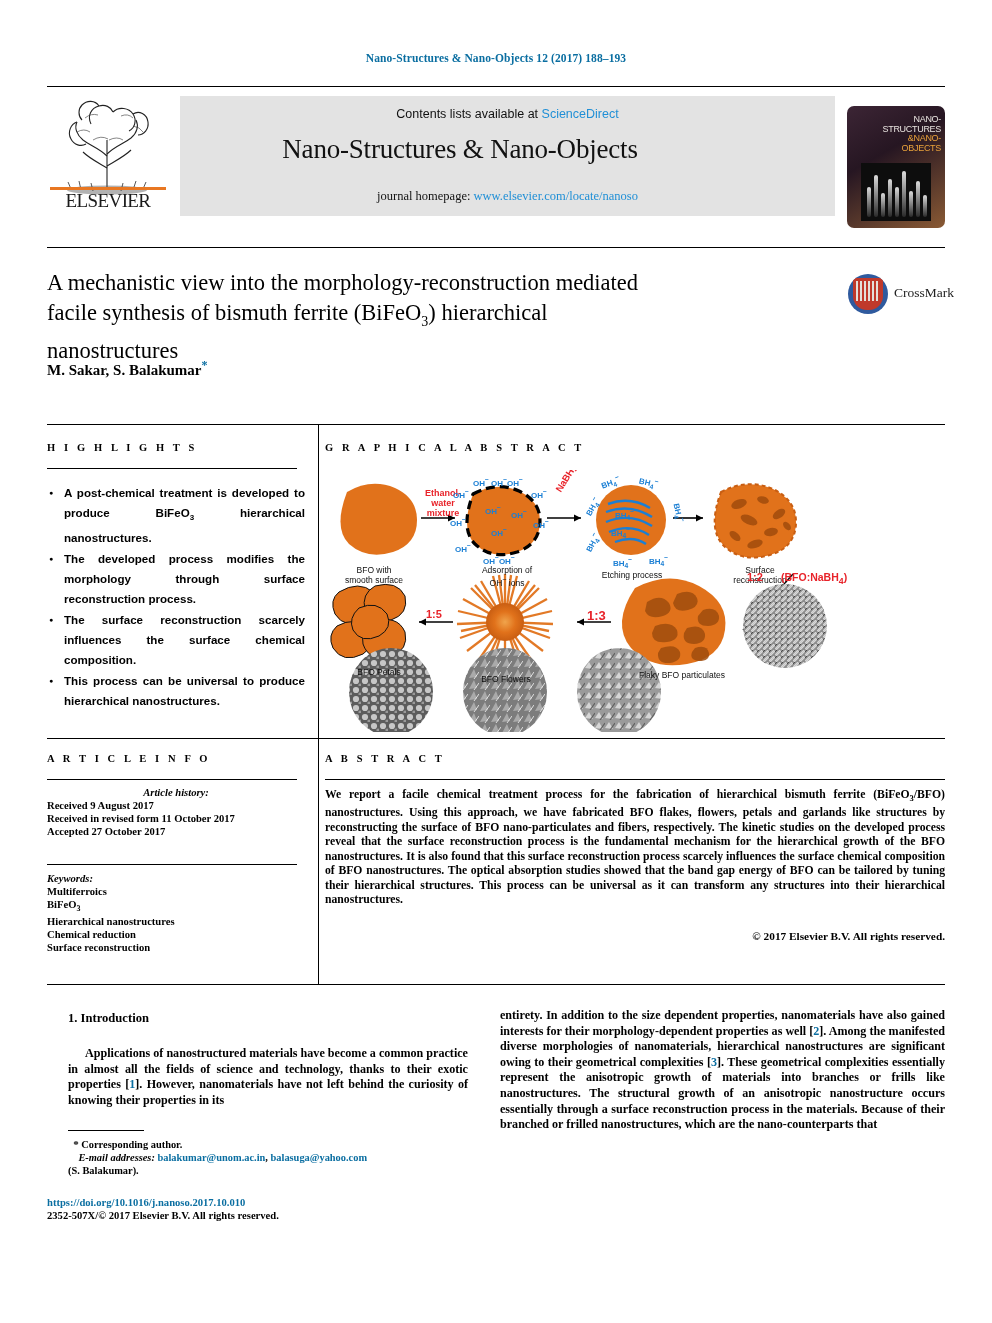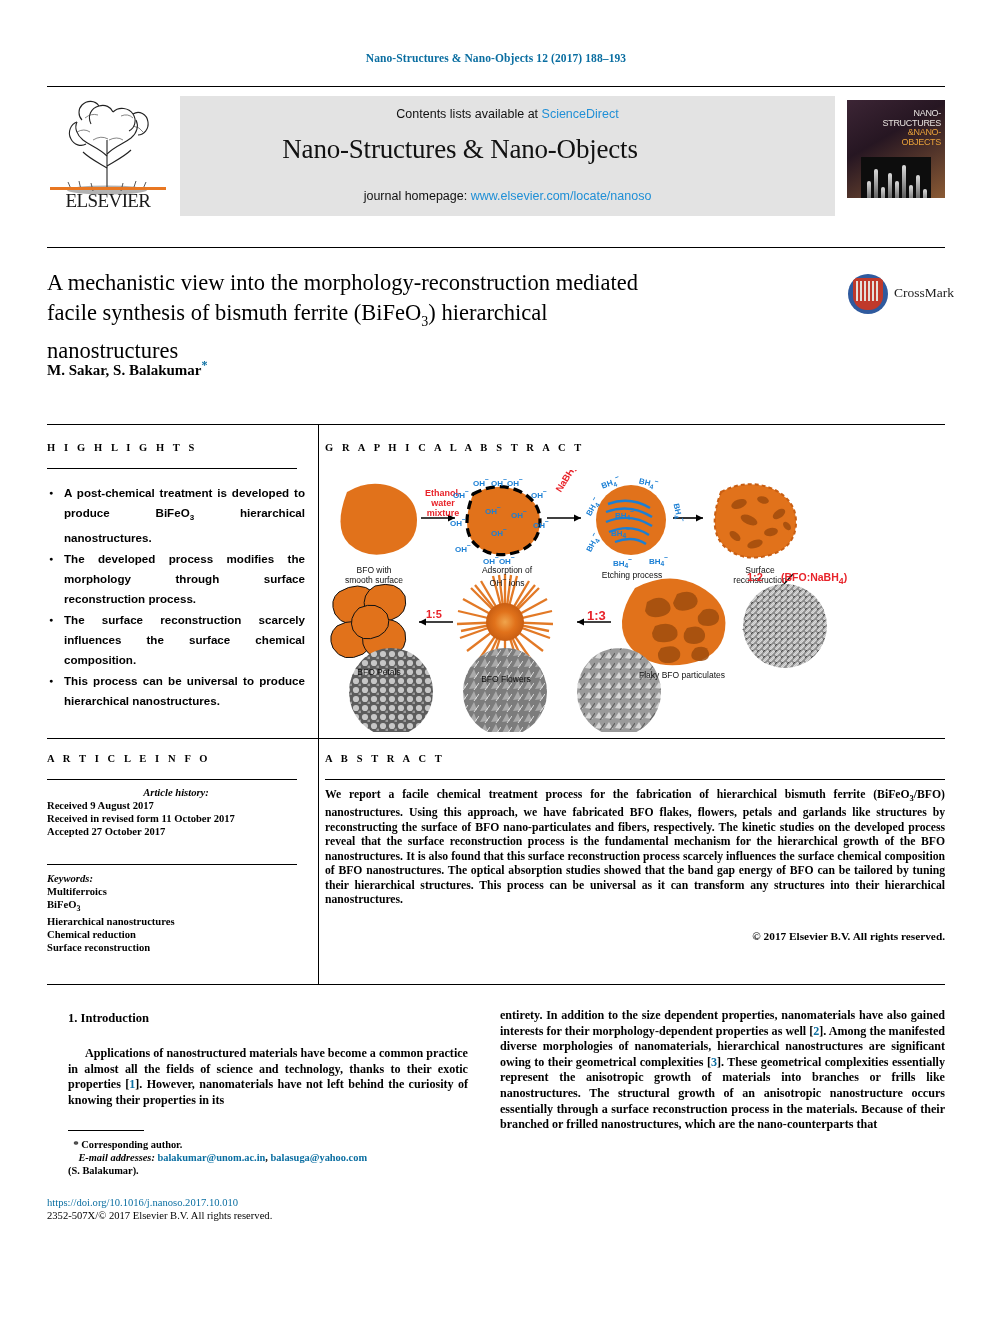--- a/index.html
+++ b/index.html
@@ -12,23 +12,23 @@
   
   .masthead{position:absolute;left:47px;top:86px;width:898px;height:130px;border-top:1.6px solid #000;}
   .mast-inner{position:absolute;left:0;top:3px;width:898px;height:127px;}
   .elsevier-logo{position:absolute;left:0;top:6px;width:120px;height:120px;}
   .elsevier-word{position:absolute;left:0px;top:100px;width:122px;text-align:center;font-family:"Liberation Serif",serif;font-size:19px;letter-spacing:-0.6px;color:#1a1a1a;font-weight:normal;}
   .elsevier-bar{position:absolute;left:3px;top:97px;width:116px;height:2.5px;background:#E87722;}
   .grayband{position:absolute;left:133px;top:6px;width:655px;height:120px;background:#e3e3e3;}
   .gb-line1{position:absolute;left:0;top:11px;width:655px;text-align:center;font-size:12.5px;font-family:"Liberation Sans",sans-serif;color:#111;}
   .gb-line1 a{color:#1f8fd6;text-decoration:none;}
   .gb-title{position:absolute;left:0;top:38px;width:560px;text-align:center;font-size:27px;font-family:"Liberation Serif",serif;color:#111;letter-spacing:-0.2px;}
-  .gb-line3{position:absolute;left:0;top:93px;width:655px;text-align:center;font-size:12.5px;font-family:Liberation Sans, sans-serif;color:#111;}
+  .gb-line3{position:absolute;left:0;top:93px;width:655px;text-align:center;font-size:12.5px;font-family:Liberation Serif, serif;color:#111;}
   .gb-line3 a{color:#1f8fd6;text-decoration:none;}
-  .cover{position:absolute;left:800px;top:10px;width:98px;height:98px;background:linear-gradient(150deg,#3c2535 0%,#261622 38%,#5c3b2c 72%,#8a5a34 100%);overflow:hidden;}
+  .cover{position:absolute;left:800px;top:16px;width:98px;height:122px;background:linear-gradient(150deg,#3c2535 0%,#261622 38%,#5c3b2c 72%,#8a5a34 100%);overflow:hidden;border-radius:7px;}
   .cover-txt{position:absolute;left:28px;top:9px;width:66px;text-align:right;font-family:"Liberation Sans",sans-serif;font-size:9px;line-height:9.5px;color:#e9e4e0;letter-spacing:-.3px;}
   .cover-txt .amp{color:#e8a13a;}
   .cover-txt .obj{color:#e8a13a;}
   .cover-img{position:absolute;left:14px;top:57px;width:70px;height:58px;background:#0d0d0d;overflow:hidden;}
   .cover-img .rod{position:absolute;bottom:4px;width:4px;background:linear-gradient(to top,#2a2a2a,#dcdcdc);border-radius:2px;}
 
   
   .titlerule{position:absolute;left:47px;top:247px;width:898px;height:0;border-top:1.2px solid #000;}
   .title{position:absolute;left:47px;top:268px;width:760px;font-family:"Liberation Serif",serif;font-size:22.5px;line-height:29.5px;color:#000;font-weight:normal;}
   .title sub{font-size:14px;}
@@ -88,21 +88,21 @@
   .colR{position:absolute;left:500px;top:1008px;width:445px;font-family:"Liberation Serif",serif;font-weight:bold;font-size:12.1px;line-height:15.6px;text-align:justify;}
   .indent{text-indent:17px;}
   .ref{color:#0a6ea1;}
 
   
   .fn-rule{position:absolute;left:68px;top:1130px;width:76px;border-top:1px solid #000;}
   .footnote{position:absolute;left:68px;top:1138px;width:400px;font-family:"Liberation Serif",serif;font-weight:bold;font-size:10.4px;line-height:13.2px;}
   .footnote .star{font-size:11px;}
   .footnote .em{font-style:italic;}
   .footnote a{color:#0a6ea1;text-decoration:none;}
-  .doi{position:absolute;left:47px;top:1196px;width:440px;font-family:"Liberation Serif",serif;font-size:10.6px;line-height:13.4px;font-weight:normal;}
+  .doi{position:absolute;left:47px;top:1196px;width:440px;font-family:"Liberation Serif",serif;font-size:10.6px;line-height:13.4px;font-weight:bold;}
   .doi .lnk{color:#0a6ea1;}
 </style>
 </head>
 <body>
 
 <div class="page">
 
   <div class="runhead">Nano-Structures &amp; Nano-Objects 12 (2017) 188–193</div>
 
   <div class="masthead">

